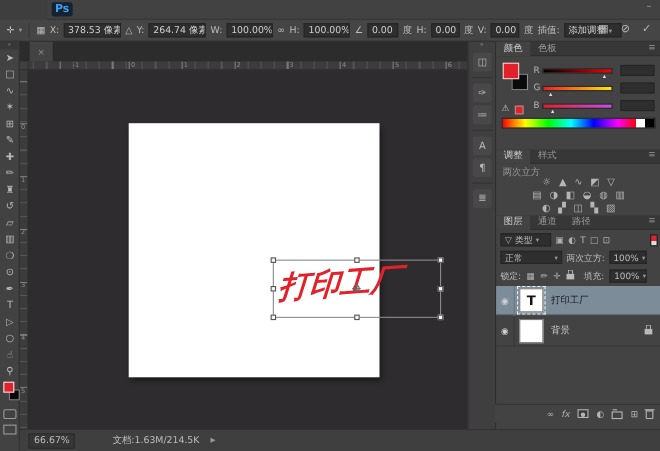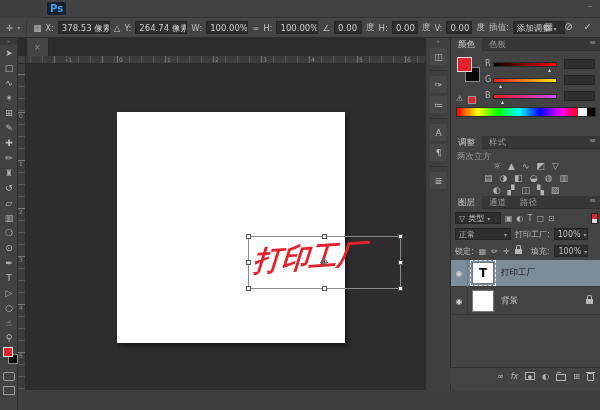--- a/index.html
+++ b/index.html
@@ -350,21 +350,21 @@
       <span class="licon">T</span>
       <span class="licon">□</span>
       <span class="licon">⊡</span>
       <span class="ftoggle"></span>
     </div>
     <div class="lrow" style="top:32px;padding:0 4px;gap:4px">
       <span class="lbox" style="width:56px;justify-content:space-between">
         <span>正常</span>
         <span class="arr">▾</span>
       </span>
-      <span>打印工厂:</span>
+      <span>两次立方:</span>
       <span class="lbox" style="width:34px;justify-content:space-between">
         <span>100%</span>
         <span class="arr">▾</span>
       </span>
     </div>
     <div class="lrow" style="top:49px;padding:0 4px;gap:5px">
       <span>锁定:</span>
       <span class="licon">▦</span>
       <span class="licon">✏</span>
       <span class="licon">✛</span>
@@ -390,14 +390,19 @@
   <div class="lbottom">
     <span>∞</span>
     <span style="font-style:italic">fx</span>
     <span class="icon-mask"></span>
     <span>◐</span>
     <span class="icon-folder"></span>
     <span>⊞</span>
     <span class="icon-trash"></span>
   </div>
 
+  <div class="abs statusbar">
+    <span class="szoom">66.67%</span>
+    <span class="sdoc">文档:1.63M/214.5K</span>
+    <span class="sarr">▶</span>
+  </div>
 
 </div>
 
 </body></html>

